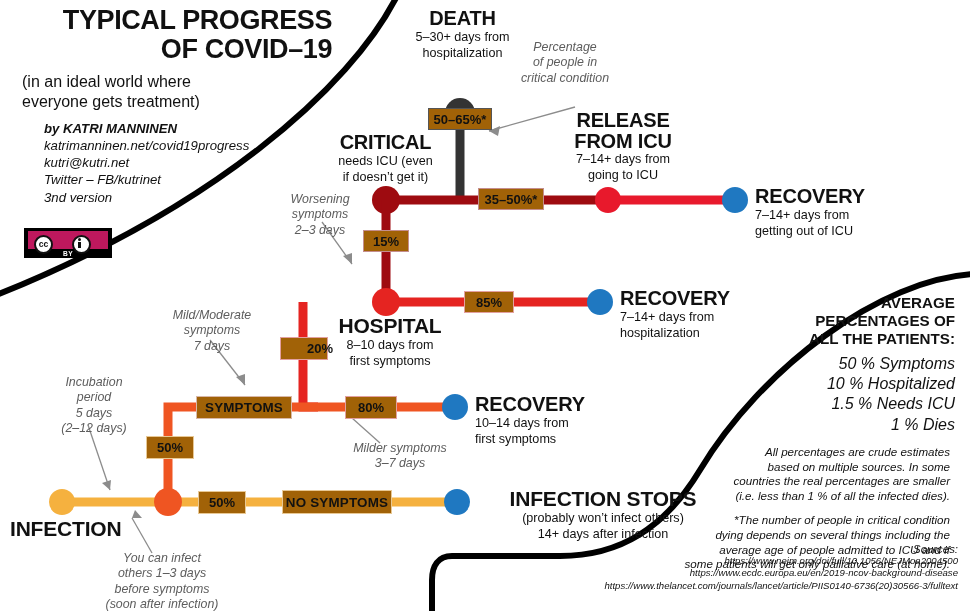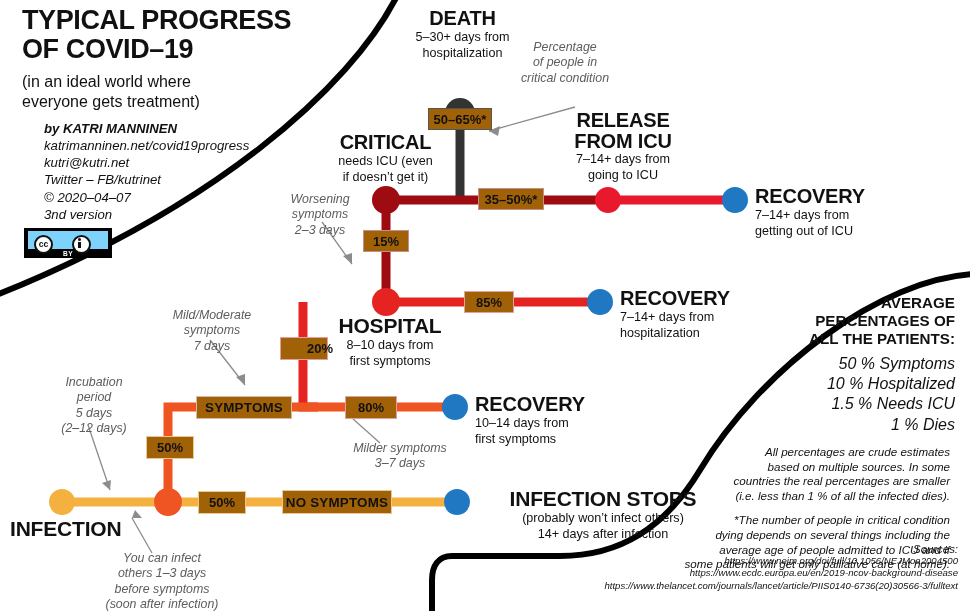--- a/index.html
+++ b/index.html
@@ -4,28 +4,28 @@
 <style>
   html,body{margin:0;padding:0;background:#ffffff;}
   body{width:970px;height:611px;overflow:hidden;position:relative;
        font-family:"Liberation Sans","DejaVu Sans",sans-serif;color:#111;}
   #stage{position:absolute;left:0;top:0;width:970px;height:611px;}
   svg.layer{position:absolute;left:0;top:0;width:970px;height:611px;pointer-events:none;}
   .abs{position:absolute;}
 
   
   .title{left:22px;top:6px;width:310px;}
-  .title h1{margin:0;font-size:27px;line-height:1.06;font-weight:bold;letter-spacing:-0.4px;}
+  .title h1{margin:0;font-size:27px;line-height:1.06;font-weight:bold;letter-spacing:-0.4px;text-align:right;}
   .title .sub{margin-top:9px;font-size:16px;line-height:1.22;}
   .credits{left:22px;top:120px;width:300px;font-style:italic;font-size:13.2px;line-height:1.30;margin-left:22px;}
   .credits .nm{font-weight:bold;}
 
   
   .ccbadge{left:24px;top:228px;width:88px;height:30px;background:#000;}
-  .ccbadge .inner{position:absolute;left:4px;top:3px;width:80px;height:18px;background:#7dd3fc;}
+  .ccbadge .inner{position:absolute;left:4px;top:3px;width:80px;height:18px;background:#be185d;}
   .ccbadge .g{position:absolute;border:2.4px solid #111;border-radius:50%;
               width:15px;height:15px;top:4px;background:#fff;}
   .ccbadge .g1{left:6px;}
   .ccbadge .g2{left:44px;}
   .ccbadge .cc{position:absolute;left:0;top:0;width:100%;text-align:center;
                font-size:8.6px;font-weight:bold;line-height:15px;}
   .ccbadge .person{position:absolute;left:50px;top:7px;}
   .ccbadge .phead{position:absolute;width:3.4px;height:3.4px;border-radius:50%;background:#111;left:0;top:0;}
   .ccbadge .pbody{position:absolute;width:3px;height:6px;background:#111;left:0.2px;top:4px;}
   .ccbadge .by{position:absolute;left:0;bottom:1px;width:100%;text-align:center;
@@ -125,21 +125,20 @@
       <span>(in an ideal world where</span><br>
       <span>everyone gets treatment)</span>
     </div>
   </div>
 
   <div class="abs credits">
     <div class="nm">by KATRI MANNINEN</div>
     <div>katrimanninen.net/covid19progress</div>
     <div>kutri@kutri.net</div>
     <div>Twitter – FB/kutrinet</div>
-    <div>© 2020–04–07</div>
     <div>3nd version</div>
   </div>
 
   <div class="abs ccbadge">
     <div class="inner">
       <div class="g g1">
           <div class="cc">cc</div>
         </div>
       <div class="g g2"></div>
       <div class="person">

